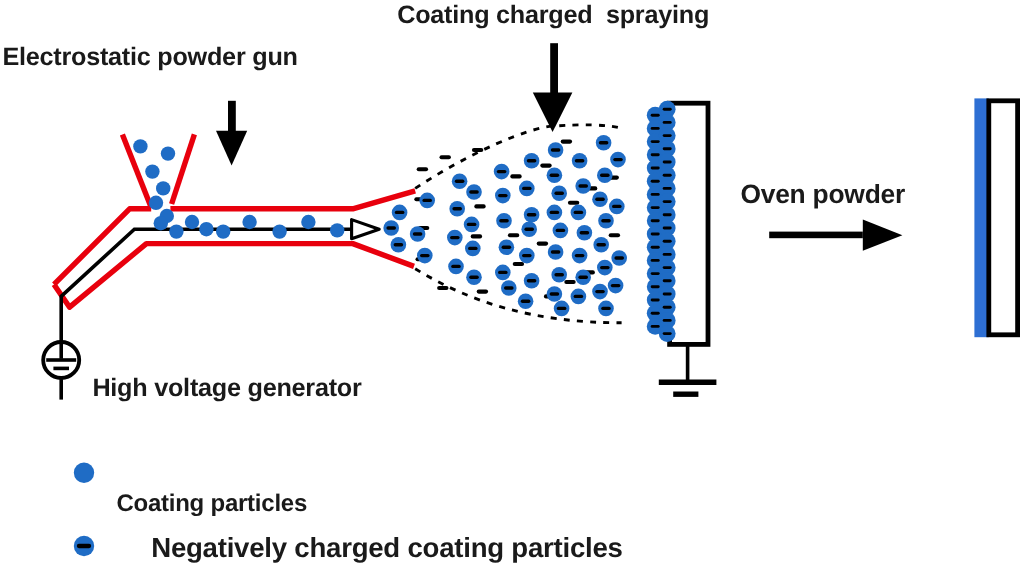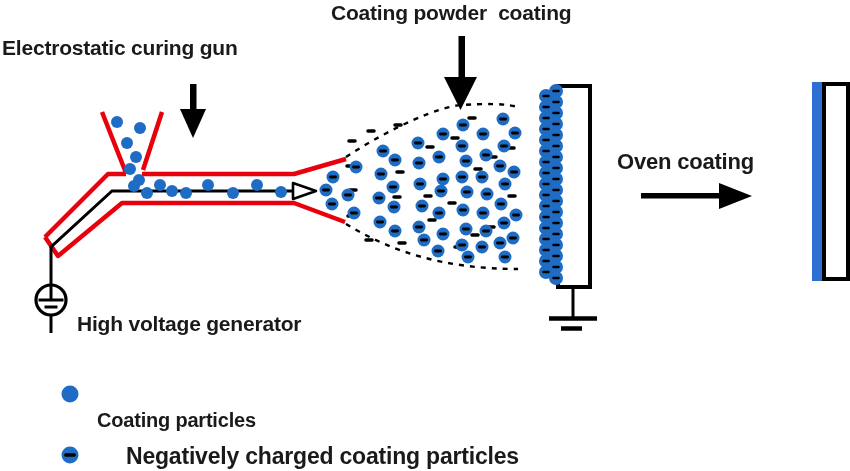--- a/index.html
+++ b/index.html
@@ -328,19 +328,19 @@
 
     <g>
       <circle class="particle" cx="70" cy="394" r="8.5"></circle>
     </g>
     <g>
       <circle class="particle" cx="70" cy="455" r="8.5"></circle>
       <rect class="minus" x="64" y="453.2" width="12" height="3.6" rx="1.8"></rect>
     </g>
   </svg>
 
-  <div class="label" id="lbl-gun">Electrostatic curing gun</div>
-  <div class="label" id="lbl-powder">Coating powder  coating</div>
-  <div class="label" id="lbl-oven">Oven coating</div>
+  <div class="label" id="lbl-gun">Electrostatic powder gun</div>
+  <div class="label" id="lbl-powder">Coating charged  spraying</div>
+  <div class="label" id="lbl-oven">Oven powder</div>
   <div class="label" id="lbl-hv">High voltage generator</div>
   <div class="label" id="lbl-legend1">Coating particles</div>
   <div class="label" id="lbl-legend2">Negatively charged coating particles</div>
 </div>
 
 </body></html>

